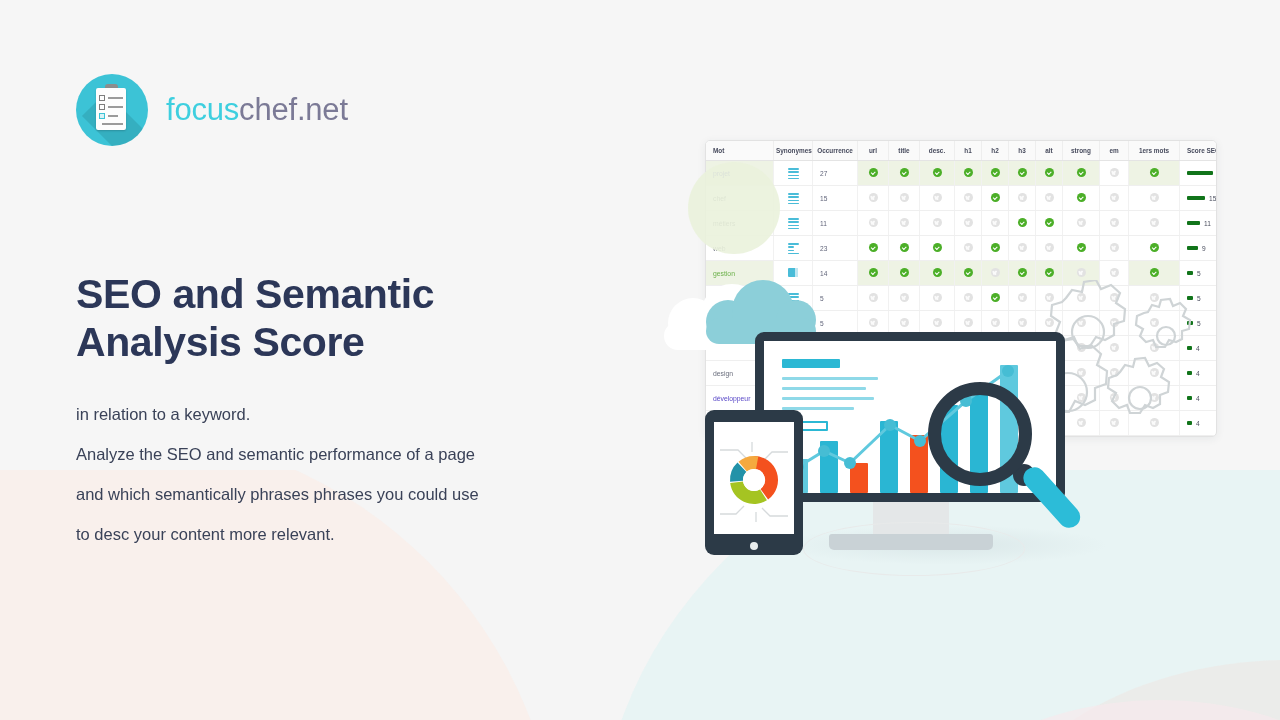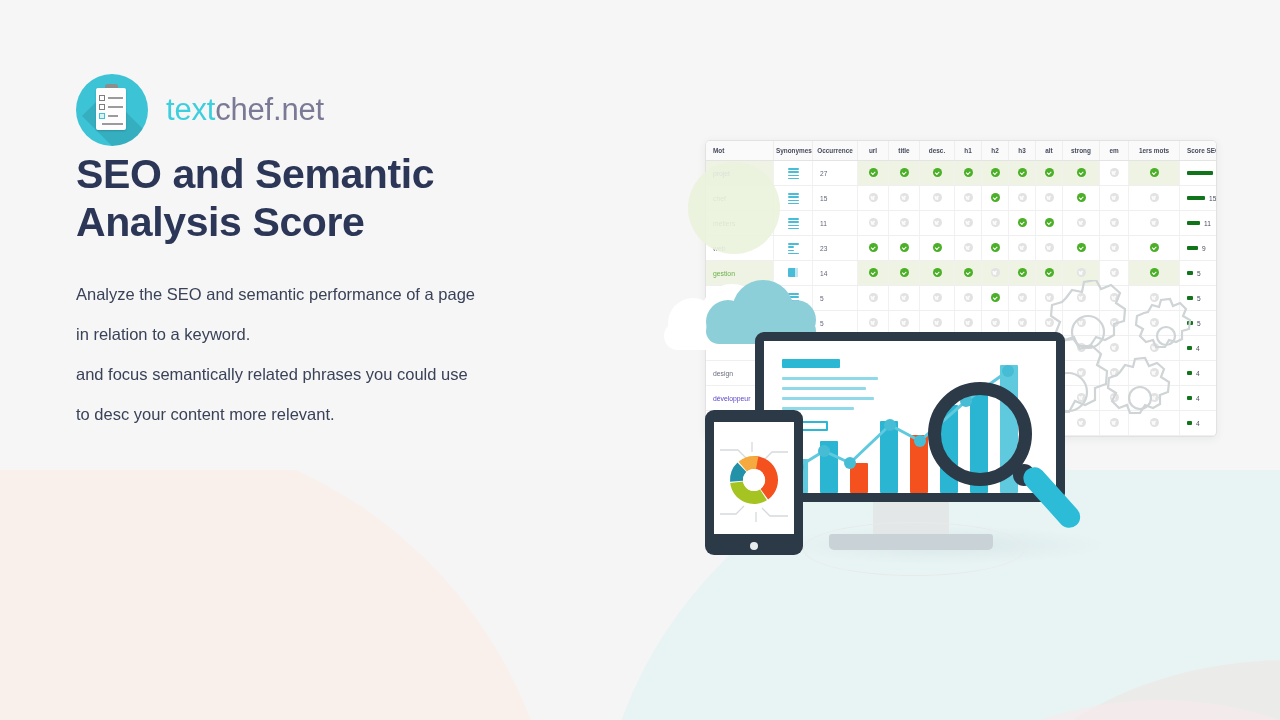--- a/index.html
+++ b/index.html
@@ -59,21 +59,21 @@
   .cb-line.short{width:10px;}
 
   .brand{margin-left:18px;font-size:31px;font-weight:400;letter-spacing:-.2px;}
   .brand .b-a{color:#3ecfdf;}
   .brand .b-b{color:#7b7a96;}
 
   h1.headline{
     margin:0;padding:0;font-size:41px;line-height:48px;font-weight:700;
     color:#2c3758;letter-spacing:-.4px;
   }
-  .headline-wrap{}
+  .headline-wrap{margin-top:120px;}
   .body-copy{
     margin-top:28px;font-size:16.5px;line-height:40px;color:#3a4258;font-weight:400;
   }
   .body-copy p{margin:0;}
 
   
   .illo{position:absolute;left:660px;top:110px;width:620px;height:520px;z-index:3;}
 
   
   .tbl-card{
@@ -230,35 +230,35 @@
           <div class="cb-row" style="top:25px">
               <span class="cb-box checked"></span>
               <span class="cb-line short"></span>
             </div>
           <div class="cb-row" style="top:33px">
               <span class="cb-line" style="left:3px;width:21px"></span>
             </div>
         </div>
       </div>
       <div class="brand">
-        <span class="b-a">text</span><span class="b-b">chef.net</span>
+        <span class="b-a">focus</span><span class="b-b">chef.net</span>
       </div>
     </div>
 
     <div class="headline-wrap">
       <h1 class="headline">
         <span>SEO and Semantic</span><br>
         <span>Analysis Score</span>
       </h1>
     </div>
 
     <div class="body-copy">
+      <p>in relation to a keyword.</p>
       <p>Analyze the SEO and semantic performance of a page</p>
-      <p>in relation to a keyword.</p>
-      <p>and focus semantically related phrases you could use</p>
+      <p>and which semantically phrases phrases you could use</p>
       <p>to desc your content more relevant.</p>
     </div>
   </div>
 
   <div class="illo">
 
     <div class="tbl-card">
       <table class="seo">
         <thead>
             <tr id="thead-row">

